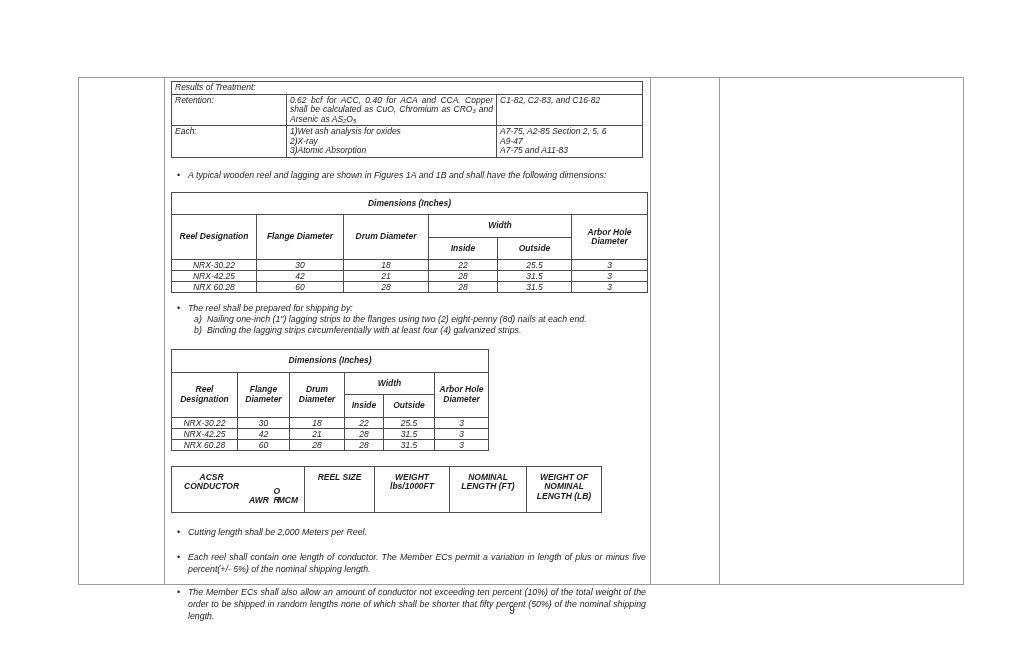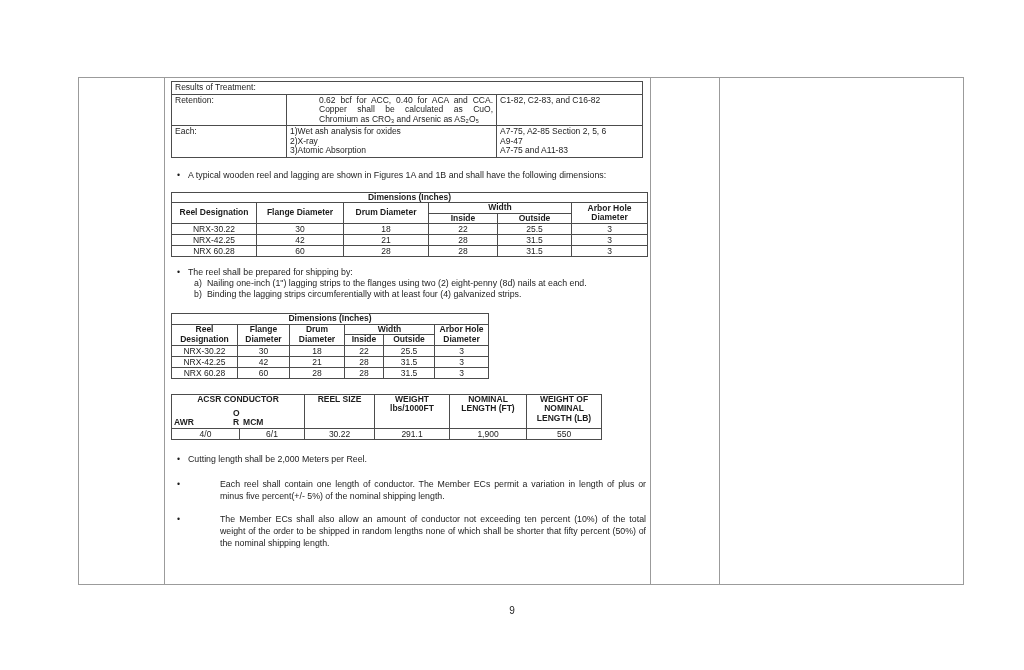--- a/index.html
+++ b/index.html
@@ -8,40 +8,40 @@
     font-family:"Liberation Sans","DejaVu Sans",sans-serif;color:#1c1c1c;
     -webkit-font-smoothing:antialiased;
   }
   
   .frame{
     position:absolute;left:78px;top:77px;width:884px;height:506px;
     border:1px solid #9b9b9b;display:flex;box-sizing:content-box;background:#fff;
   }
   .fcol{border-right:1px solid #9b9b9b;box-sizing:border-box;}
   .fcol-left{width:86px;}
-  .fcol-content{width:486px;padding:0 4px 0 6px;}
+  .fcol-content{width:486px;padding:0 4px 0 6px;font-style:italic;}
   .fcol-mid{width:69px;}
   .fcol-right{flex:1;border-right:none;}
 
   
   table{border-collapse:collapse;table-layout:fixed;}
   td{
     border:1px solid #4c4c4c;font-size:8.5px;line-height:9.5px;
     padding:1px 3px;vertical-align:top;word-wrap:break-word;
   }
-  .hd{font-weight:bold;text-align:center;vertical-align:middle;padding:0 2px;margin-top:8px;}
+  .hd{font-weight:bold;text-align:center;vertical-align:middle;padding:6px 2px;margin-top:8px;}
   .cell-c{text-align:center;padding:0 2px;line-height:10px;}
-  .just{text-align:justify;padding-left:32px;}
+  .just{text-align:justify;}
 
   .t-treat{width:471px;margin-top:3px;}
   .t-dim1{width:476px;margin-top:11px;}
   .t-dim2{width:317px;margin-top:13px;}
   .t-acsr{width:430px;margin-top:15px;}
 
-  .acsr-c1{display:flex;flex-direction:column;justify-content:space-between;height:100%;}
+  .acsr-c1{display:flex;flex-direction:row;justify-content:space-between;height:100%;}
   .awr-row{display:flex;align-items:flex-end;}
   .awr-row span{display:block;text-align:left;}
   .awr-row .s-awr{width:46%;}
   .awr-row .s-or{width:8%;}
   .awr-row .s-mcm{width:46%;}
   .top{vertical-align:top;}
 
   
   .bullet{display:flex;font-size:8.8px;line-height:12px;padding-left:6px;}
   .bullet .dot{width:11px;flex:none;}
@@ -236,28 +236,20 @@
               <span class="s-or">OR</span>
               <span class="s-mcm">MCM</span>
             </div>
           </div>
         </td>
         <td class="hd top">REEL SIZE</td>
         <td class="hd top">WEIGHT lbs/1000FT</td>
         <td class="hd top">NOMINAL LENGTH (FT)</td>
         <td class="hd top">WEIGHT OF NOMINAL LENGTH (LB)</td>
       </tr>
-      <tr>
-        <td class="cell-c">4/0</td>
-        <td class="cell-c">6/1</td>
-        <td class="cell-c">30.22</td>
-        <td class="cell-c">291.1</td>
-        <td class="cell-c">1,900</td>
-        <td class="cell-c">550</td>
-      </tr>
     </tbody>
       </table>
 
     <div class="bullet m13">
       <span class="dot">•</span>
       <span class="btext">Cutting length shall be 2,000 Meters per Reel.</span>
     </div>
 
     <div class="bullet m13">
       <span class="dot">•</span>

